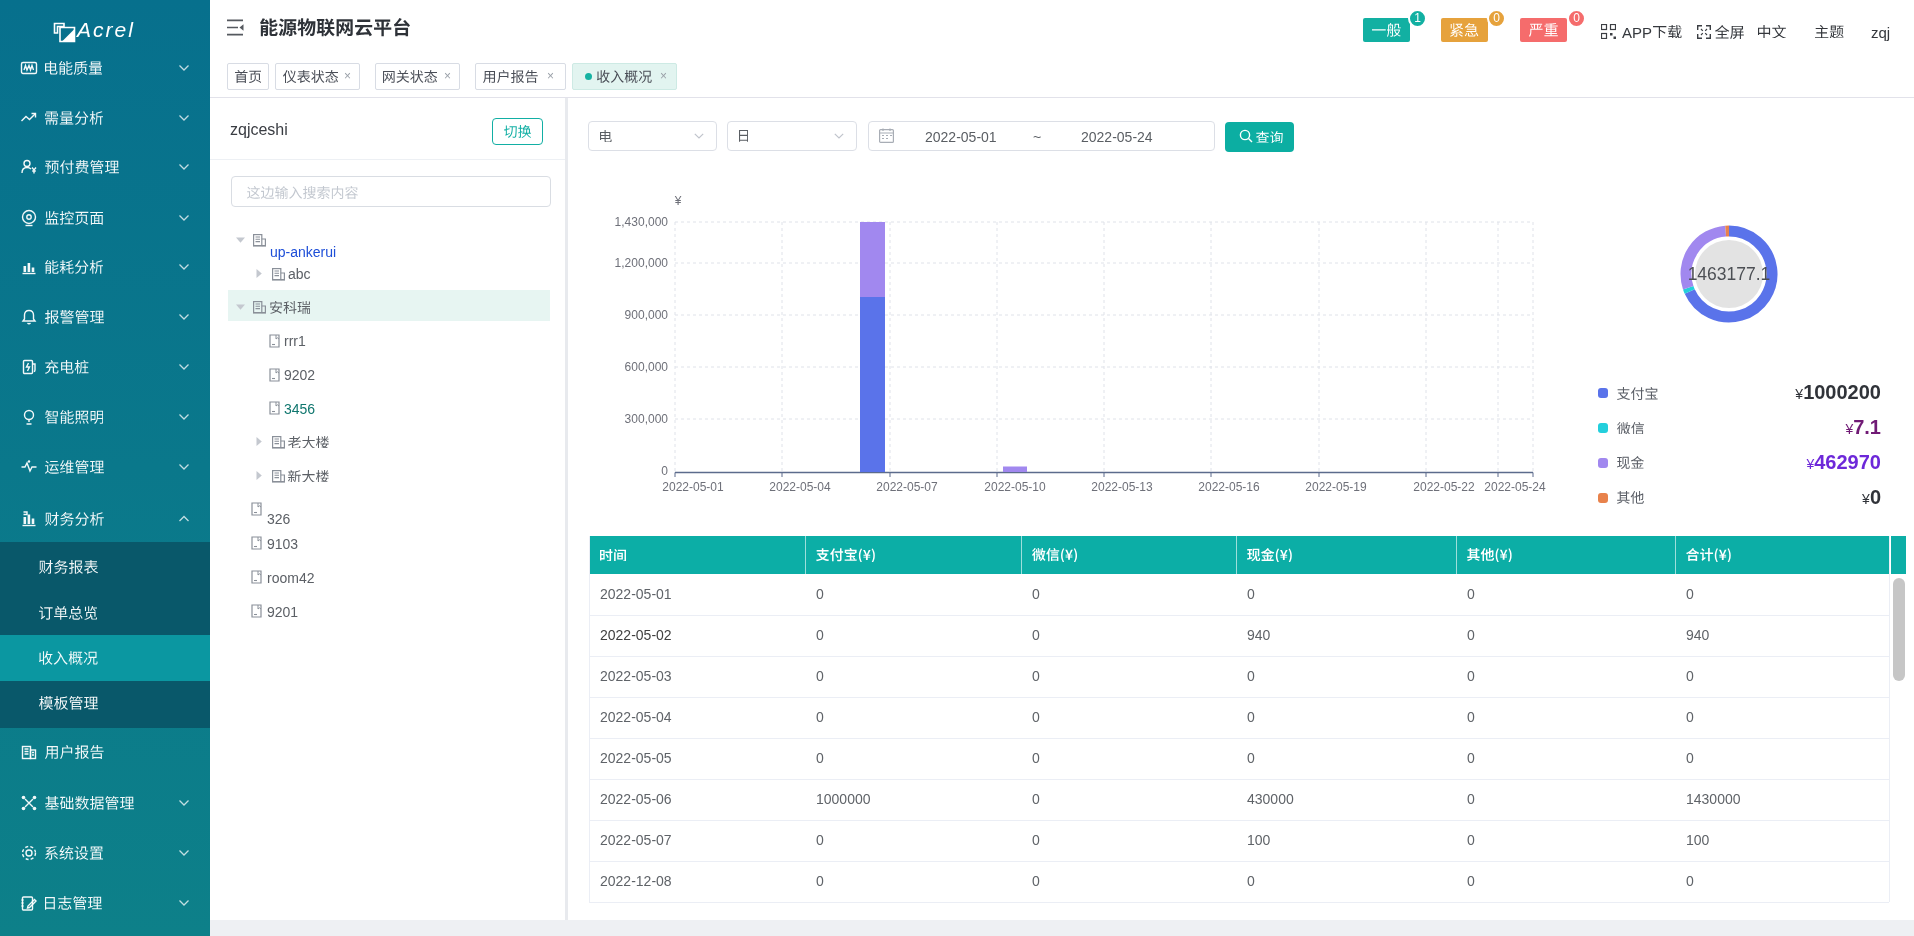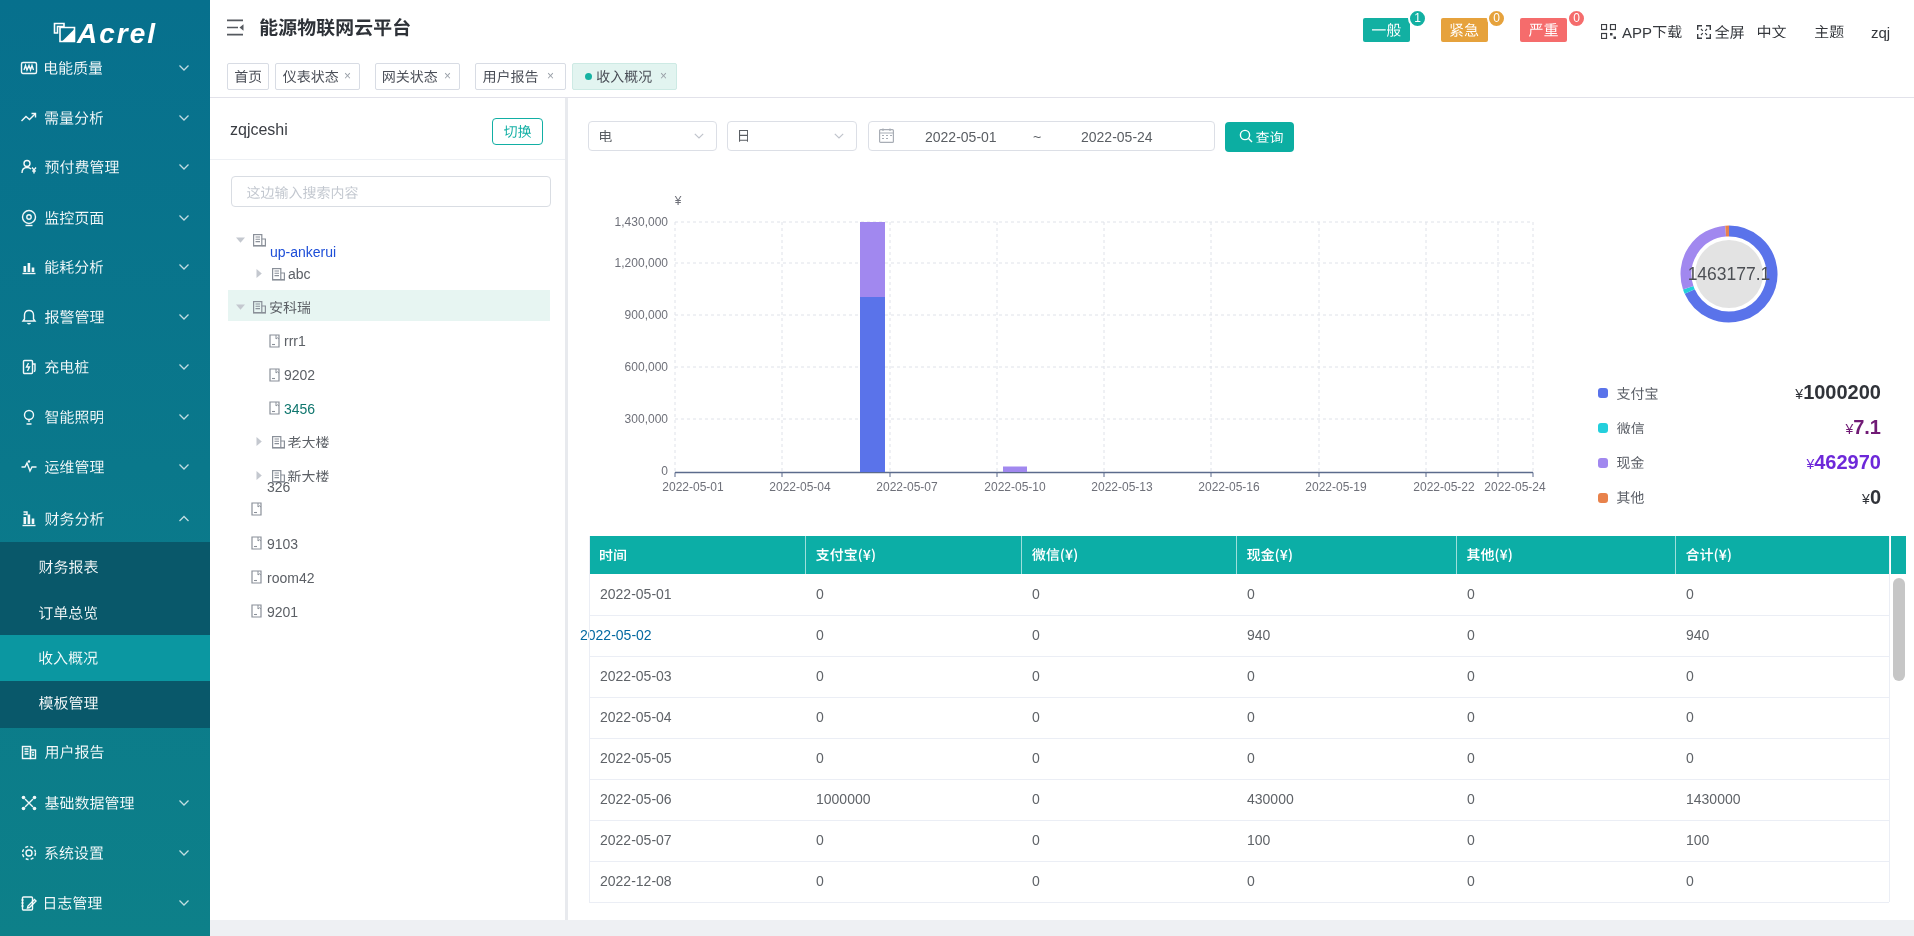--- a/index.html
+++ b/index.html
@@ -10,21 +10,21 @@
 </head><body>
 <div class="abs" style="left:210px;top:98px;width:1704px;height:838px;background:#eef0f3"></div>
 <div class="abs" style="left:210px;top:98px;width:355px;height:822px;background:#fff"></div>
 <div class="abs" style="left:568px;top:98px;width:1346px;height:822px;background:#fff"></div>
 <div class="abs" style="left:0;top:0;width:210px;height:936px;background:linear-gradient(180deg,#07708d 0%,#0d8089 100%)"></div>
 <svg class="abs" style="left:53px;top:22px" width="24" height="21" viewBox="0 0 24 21">
 <path d="M1.5 1.5 H11 V4.5 H4.5 V11 H1.5 Z" fill="none" stroke="#fff" stroke-width="1.6"></path>
 <path d="M7 5.5 H21.5 V19.5 H7 Z" fill="none" stroke="#fff" stroke-width="1.6"></path>
 <path d="M21.5 7 V19.5 H9 Z" fill="#fff"></path>
 </svg>
-<div class="t" style="left:77px;top:18px;font-size:28px;font-weight:bold;font-style:italic;color:#fff;letter-spacing:2px">Acrel</div>
+<div class="t" style="left:77px;top:18px;font-size:21px;font-weight:normal;font-style:italic;color:#fff;letter-spacing:2px">Acrel</div>
 <svg class="abs" style="left:20px;top:59px" width="18" height="18" viewBox="0 0 18 18">
     <rect x="1.5" y="3.5" width="15" height="11" rx="1.5" fill="none" stroke="rgba(255,255,255,.95)" stroke-width="1.4"></rect>
     <path d="M4 11 L5.5 6.5 L7 11 L9 6.5 L10.5 11 L12 6.5 L13.5 11" fill="none" stroke="rgba(255,255,255,.95)" stroke-width="1.4"></path>
   </svg>
 <svg style="position:absolute;left:45.0px;top:61.1px;" width="57.44" height="13.82" viewBox="125 -842 3829 921">
     <path fill="rgba(255,255,255,.95)" d="M164 -478H827V-408H164ZM452 -838H531V-83Q531 -54 536 -39Q542 -24 557 -19Q572 -13 602 -13Q611 -13 632 -13Q653 -13 679 -13Q706 -13 733 -13Q759 -13 782 -13Q804 -13 814 -13Q842 -13 857 -27Q871 -41 877 -76Q884 -112 887 -176Q902 -165 923 -156Q945 -147 962 -142Q956 -67 943 -22Q929 23 901 43Q872 63 818 63Q810 63 788 63Q766 63 736 63Q707 63 678 63Q649 63 626 63Q604 63 597 63Q541 63 509 50Q477 38 465 5Q452 -27 452 -85ZM171 -695H865V-191H171V-264H788V-621H171ZM126 -695H204V-129H126Z M1100 -484H1417V-420H1170V79H1100ZM1383 -484H1457V-7Q1457 22 1450 39Q1443 55 1422 65Q1401 73 1368 75Q1335 77 1288 77Q1285 62 1278 42Q1271 22 1263 8Q1298 9 1327 10Q1356 10 1367 9Q1377 9 1380 5Q1383 2 1383 -8ZM1134 -334H1422V-275H1134ZM1134 -184H1422V-125H1134ZM1551 -838H1625V-507Q1625 -483 1634 -476Q1644 -469 1678 -469Q1686 -469 1707 -469Q1729 -469 1755 -469Q1781 -469 1804 -469Q1827 -469 1837 -469Q1857 -469 1867 -477Q1877 -486 1881 -510Q1886 -535 1888 -585Q1899 -576 1919 -568Q1939 -560 1954 -556Q1951 -495 1940 -461Q1929 -428 1906 -415Q1884 -401 1844 -401Q1838 -401 1820 -401Q1803 -401 1780 -401Q1757 -401 1734 -401Q1712 -401 1695 -401Q1678 -401 1672 -401Q1624 -401 1598 -411Q1572 -420 1561 -443Q1551 -466 1551 -506ZM1858 -765 1908 -709Q1865 -690 1813 -670Q1761 -651 1706 -634Q1651 -617 1599 -602Q1597 -613 1590 -628Q1584 -644 1577 -655Q1626 -670 1678 -689Q1730 -708 1777 -728Q1824 -747 1858 -765ZM1551 -373H1625V-34Q1625 -10 1636 -3Q1646 4 1681 4Q1689 4 1711 4Q1733 4 1759 4Q1786 4 1809 4Q1832 4 1843 4Q1864 4 1874 -5Q1885 -14 1889 -43Q1894 -71 1896 -128Q1909 -119 1928 -111Q1948 -103 1963 -99Q1959 -32 1948 5Q1937 42 1914 57Q1891 71 1849 71Q1842 71 1825 71Q1807 71 1784 71Q1761 71 1738 71Q1715 71 1698 71Q1680 71 1674 71Q1626 71 1599 62Q1572 53 1562 30Q1551 7 1551 -35ZM1870 -319 1919 -263Q1878 -239 1824 -217Q1770 -196 1712 -177Q1654 -159 1600 -144Q1597 -155 1590 -171Q1583 -187 1577 -198Q1629 -213 1683 -233Q1738 -253 1787 -275Q1836 -297 1870 -319ZM1312 -756 1373 -780Q1400 -747 1425 -708Q1451 -669 1471 -631Q1492 -593 1502 -563L1437 -533Q1426 -564 1406 -602Q1387 -641 1362 -681Q1337 -721 1312 -756ZM1084 -553Q1082 -561 1077 -574Q1073 -588 1068 -601Q1063 -615 1058 -625Q1070 -628 1081 -638Q1092 -648 1105 -664Q1114 -675 1132 -702Q1151 -730 1172 -767Q1193 -803 1209 -842L1287 -818Q1265 -777 1239 -736Q1213 -695 1186 -658Q1159 -622 1132 -594V-593Q1132 -593 1125 -589Q1117 -585 1108 -579Q1098 -573 1091 -566Q1084 -559 1084 -553ZM1084 -553 1082 -605 1121 -628 1446 -647Q1443 -634 1442 -617Q1440 -599 1440 -588Q1351 -582 1290 -577Q1230 -573 1192 -569Q1154 -565 1133 -563Q1112 -560 1101 -558Q1090 -556 1084 -553Z M2197 -625H2950V-558H2197ZM2541 -750 2620 -745Q2616 -696 2610 -639Q2604 -583 2597 -531Q2590 -478 2583 -439H2511Q2517 -479 2522 -533Q2528 -586 2533 -644Q2538 -701 2541 -750ZM2594 -69 2647 -115Q2697 -96 2752 -72Q2807 -47 2858 -22Q2908 2 2943 23L2890 74Q2856 52 2806 26Q2755 0 2700 -25Q2645 -50 2594 -69ZM2831 -835 2891 -775Q2820 -760 2731 -747Q2643 -735 2546 -726Q2448 -717 2350 -711Q2251 -705 2159 -702Q2157 -716 2151 -735Q2146 -754 2140 -766Q2231 -770 2327 -776Q2424 -782 2517 -791Q2610 -799 2691 -811Q2772 -822 2831 -835ZM2140 -766H2214V-487Q2214 -426 2210 -354Q2206 -282 2194 -208Q2183 -133 2161 -62Q2138 9 2102 68Q2095 62 2083 54Q2070 47 2058 40Q2046 33 2036 30Q2072 -26 2093 -92Q2114 -158 2124 -227Q2134 -296 2137 -363Q2140 -430 2140 -487ZM2542 -348H2619V-257Q2619 -227 2613 -192Q2606 -158 2586 -122Q2566 -86 2527 -51Q2488 -15 2423 18Q2358 50 2262 79Q2257 70 2249 60Q2240 50 2230 39Q2221 28 2212 21Q2305 -3 2365 -31Q2426 -59 2462 -89Q2498 -119 2515 -149Q2532 -178 2537 -206Q2542 -235 2542 -258ZM2291 -460H2874V-110H2796V-389H2366V-114H2291Z M3250 -665V-610H3747V-665ZM3250 -763V-709H3747V-763ZM3177 -808H3822V-565H3177ZM3230 -273V-215H3777V-273ZM3230 -373V-317H3777V-373ZM3159 -420H3851V-169H3159ZM3462 -403H3535V27H3462ZM3052 -522H3949V-465H3052ZM3131 -114H3873V-61H3131ZM3047 -3H3955V55H3047Z"></path>
   </svg>
 <svg class="abs" style="left:178px;top:64px" width="12" height="8" viewBox="0 0 12 8">
     <path d="M1.5 1.5 L6 6 L10.5 1.5" fill="none" stroke="rgba(255,255,255,.75)" stroke-width="1.3"></path>
   </svg>
@@ -339,21 +339,21 @@
     <path d="M0 12.9 H13" stroke="#8a9099" stroke-width="1.2"></path>
   </svg>
 <svg style="position:absolute;left:288.0px;top:469.5px;" width="40.83" height="12.91" viewBox="41 -843 2916 922">
     <path fill="#5c6066" d="M586 -502H958V-432H586ZM61 -735H503V-672H61ZM50 -339H507V-273H50ZM46 -507H519V-443H46ZM775 -473H848V75H775ZM126 -651 187 -665Q203 -633 214 -593Q226 -553 230 -525L165 -507Q162 -536 152 -577Q141 -617 126 -651ZM377 -667 447 -652Q431 -607 413 -561Q395 -514 379 -481L318 -495Q328 -519 339 -549Q350 -579 361 -611Q371 -642 377 -667ZM866 -822 927 -767Q879 -749 820 -734Q761 -719 698 -707Q635 -695 577 -687Q574 -699 567 -715Q560 -732 553 -744Q609 -753 668 -765Q726 -778 778 -793Q830 -807 866 -822ZM214 -827 282 -844Q300 -814 318 -777Q335 -740 343 -714L273 -693Q266 -720 249 -758Q232 -796 214 -827ZM251 -468H320V-17Q320 9 313 24Q307 38 290 47Q273 55 247 57Q221 59 184 59Q183 45 176 27Q170 9 162 -5Q188 -4 209 -4Q231 -4 239 -5Q251 -5 251 -18ZM553 -744H623V-400Q623 -346 619 -284Q616 -222 605 -159Q594 -96 574 -37Q553 22 518 71Q513 63 502 54Q491 46 480 37Q469 29 460 25Q503 -35 522 -109Q542 -182 547 -258Q553 -334 553 -400ZM360 -213 411 -240Q436 -203 460 -159Q484 -114 495 -83L442 -51Q430 -84 406 -130Q383 -176 360 -213ZM135 -235 196 -220Q179 -168 151 -117Q124 -66 94 -30Q85 -38 69 -50Q53 -61 41 -68Q71 -101 96 -145Q120 -189 135 -235Z M1062 -553H1942V-476H1062ZM1549 -522Q1583 -401 1638 -297Q1694 -192 1775 -114Q1855 -36 1958 8Q1949 16 1938 29Q1928 41 1918 54Q1908 67 1902 78Q1794 26 1711 -59Q1629 -144 1571 -257Q1513 -370 1475 -504ZM1461 -839H1542Q1542 -774 1538 -694Q1535 -615 1523 -529Q1511 -444 1484 -357Q1456 -271 1408 -190Q1359 -110 1284 -41Q1209 28 1100 78Q1091 63 1074 46Q1058 28 1043 16Q1149 -30 1222 -94Q1294 -158 1340 -234Q1386 -310 1411 -391Q1436 -472 1446 -552Q1456 -633 1459 -706Q1461 -779 1461 -839Z M2380 -645H2934V-582H2380ZM2359 -296H2944V-231H2359ZM2618 -840H2689V-382H2618ZM2417 -786 2475 -812Q2495 -781 2518 -744Q2540 -706 2551 -681L2491 -650Q2479 -676 2458 -715Q2437 -754 2417 -786ZM2835 -822 2902 -794Q2877 -756 2852 -717Q2827 -678 2804 -650L2752 -675Q2767 -695 2782 -721Q2797 -747 2811 -773Q2826 -800 2835 -822ZM2605 -621 2661 -597Q2630 -555 2586 -512Q2542 -470 2494 -434Q2445 -399 2400 -375Q2392 -388 2378 -404Q2364 -420 2352 -429Q2397 -449 2444 -479Q2492 -510 2534 -547Q2577 -584 2605 -621ZM2701 -620Q2730 -584 2773 -549Q2816 -514 2865 -484Q2914 -454 2958 -436Q2946 -426 2931 -409Q2917 -393 2909 -380Q2865 -403 2816 -438Q2767 -473 2723 -514Q2679 -555 2647 -595ZM2426 -110 2469 -159Q2555 -133 2640 -101Q2725 -70 2801 -38Q2876 -6 2931 22L2879 76Q2826 47 2754 15Q2682 -17 2598 -50Q2514 -82 2426 -110ZM2767 -254 2839 -241Q2819 -170 2783 -117Q2746 -64 2689 -26Q2632 11 2554 37Q2476 62 2374 78Q2370 64 2361 45Q2352 26 2344 15Q2467 0 2553 -31Q2640 -63 2692 -117Q2744 -172 2767 -254ZM2056 -647H2345V-577H2056ZM2178 -840H2247V79H2178ZM2179 -602 2225 -586Q2215 -527 2198 -461Q2182 -396 2162 -334Q2142 -271 2119 -217Q2096 -163 2072 -124Q2067 -135 2061 -148Q2054 -162 2046 -175Q2039 -188 2032 -197Q2055 -230 2077 -278Q2100 -325 2119 -380Q2139 -435 2154 -492Q2169 -549 2179 -602ZM2243 -543Q2251 -533 2268 -508Q2285 -482 2304 -453Q2322 -423 2338 -398Q2354 -373 2361 -361L2315 -307Q2307 -326 2293 -355Q2279 -384 2262 -415Q2246 -446 2231 -473Q2216 -500 2207 -515ZM2426 -110Q2453 -146 2482 -192Q2511 -238 2537 -287Q2563 -336 2581 -381L2654 -367Q2636 -323 2610 -275Q2584 -227 2558 -184Q2532 -141 2509 -110Z"></path>
   </svg>
 <svg class="abs" style="left:251px;top:502px" width="11" height="14" viewBox="0 0 11 14">
     <path d="M1 1 H10 V13 H1 Z" fill="none" stroke="#8a9099" stroke-width="1.2"></path>
     <path d="M7 1 V5 L8.5 3.8 L10 5" fill="none" stroke="#8a9099" stroke-width="1"></path>
     <path d="M3 10.5 H6" stroke="#8a9099" stroke-width="1.1"></path>
   </svg>
-<div class="t" style="left:267px;top:479px;font-size:14px;color:#5c6066">326</div>
+<div class="t" style="left:267px;top:511px;font-size:14px;color:#5c6066">326</div>
 <svg class="abs" style="left:251px;top:536px" width="11" height="14" viewBox="0 0 11 14">
     <path d="M1 1 H10 V13 H1 Z" fill="none" stroke="#8a9099" stroke-width="1.2"></path>
     <path d="M7 1 V5 L8.5 3.8 L10 5" fill="none" stroke="#8a9099" stroke-width="1"></path>
     <path d="M3 10.5 H6" stroke="#8a9099" stroke-width="1.1"></path>
   </svg>
 <div class="t" style="left:267px;top:535.5px;font-size:14px;color:#5c6066">9103</div>
 <svg class="abs" style="left:251px;top:570px" width="11" height="14" viewBox="0 0 11 14">
     <path d="M1 1 H10 V13 H1 Z" fill="none" stroke="#8a9099" stroke-width="1.2"></path>
     <path d="M7 1 V5 L8.5 3.8 L10 5" fill="none" stroke="#8a9099" stroke-width="1"></path>
     <path d="M3 10.5 H6" stroke="#8a9099" stroke-width="1.1"></path>
@@ -501,21 +501,21 @@
 <div class="t" style="left:816px;top:586px;font-size:14px;color:#5f6368">0</div>
 <div class="abs" style="left:1021px;top:574px;width:1px;height:41;background:#ebeef5"></div>
 <div class="t" style="left:1032px;top:586px;font-size:14px;color:#5f6368">0</div>
 <div class="abs" style="left:1236px;top:574px;width:1px;height:41;background:#ebeef5"></div>
 <div class="t" style="left:1247px;top:586px;font-size:14px;color:#5f6368">0</div>
 <div class="abs" style="left:1456px;top:574px;width:1px;height:41;background:#ebeef5"></div>
 <div class="t" style="left:1467px;top:586px;font-size:14px;color:#5f6368">0</div>
 <div class="abs" style="left:1675px;top:574px;width:1px;height:41;background:#ebeef5"></div>
 <div class="t" style="left:1686px;top:586px;font-size:14px;color:#5f6368">0</div>
 <div class="abs" style="left:589px;top:615px;width:1300px;height:1px;background:#ebeef5"></div>
-<div class="t" style="left:580px;top:627px;font-size:14px;color:#0369a1">2022-05-02</div>
+<div class="t" style="left:600px;top:627px;font-size:14px;color:#404040">2022-05-02</div>
 <div class="abs" style="left:805px;top:615px;width:1px;height:41;background:#ebeef5"></div>
 <div class="t" style="left:816px;top:627px;font-size:14px;color:#5f6368">0</div>
 <div class="abs" style="left:1021px;top:615px;width:1px;height:41;background:#ebeef5"></div>
 <div class="t" style="left:1032px;top:627px;font-size:14px;color:#5f6368">0</div>
 <div class="abs" style="left:1236px;top:615px;width:1px;height:41;background:#ebeef5"></div>
 <div class="t" style="left:1247px;top:627px;font-size:14px;color:#5f6368">940</div>
 <div class="abs" style="left:1456px;top:615px;width:1px;height:41;background:#ebeef5"></div>
 <div class="t" style="left:1467px;top:627px;font-size:14px;color:#5f6368">0</div>
 <div class="abs" style="left:1675px;top:615px;width:1px;height:41;background:#ebeef5"></div>
 <div class="t" style="left:1686px;top:627px;font-size:14px;color:#5f6368">940</div>

